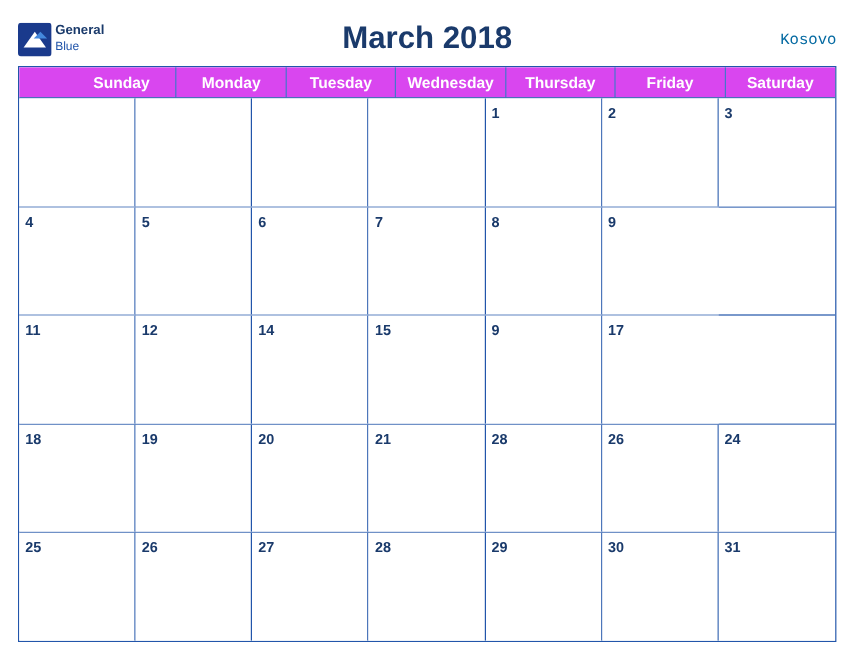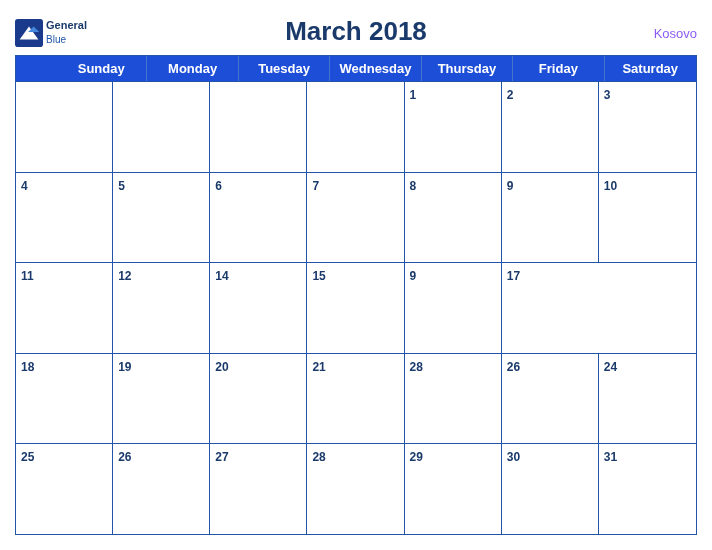--- a/index.html
+++ b/index.html
@@ -54,34 +54,35 @@
       font-weight: bold;
       color: #1a3a6b;
       text-align: center;
     }
     .country {
       position: absolute;
       right: 0;
       top: 50%;
       transform: translateY(-50%);
       font-size: 13px;
-      color: #8b5cf6;
+      color: #0369a1;
+      font-family: Liberation Mono, monospace;
     }
     .calendar {
       flex: 1;
       border: 1.5px solid #2255aa;
       border-radius: 0;
       overflow: hidden;
       display: flex;
       flex-direction: column;
     }
     .days-header {
       display: grid;
       grid-template-columns: repeat(7, 1fr);
-      background: #1d4ed8;
+      background: #d946ef;
       padding-left: 40px;
     }
     .day-header {
       color: #fff;
       text-align: center;
       font-size: 13px;
       font-weight: bold;
       padding: 5px 0;
       border-right: 1px solid #4477cc;
     }
@@ -164,21 +165,20 @@
         <div class="day-cell"><span class="day-number">3</span></div>
       </div>
 
       <div class="week-row">
         <div class="day-cell"><span class="day-number">4</span></div>
         <div class="day-cell"><span class="day-number">5</span></div>
         <div class="day-cell"><span class="day-number">6</span></div>
         <div class="day-cell"><span class="day-number">7</span></div>
         <div class="day-cell"><span class="day-number">8</span></div>
         <div class="day-cell"><span class="day-number">9</span></div>
-        <div class="day-cell"><span class="day-number">10</span></div>
       </div>
 
       <div class="week-row">
         <div class="day-cell"><span class="day-number">11</span></div>
         <div class="day-cell"><span class="day-number">12</span></div>
         <div class="day-cell"><span class="day-number">14</span></div>
         <div class="day-cell"><span class="day-number">15</span></div>
         <div class="day-cell"><span class="day-number">9</span></div>
         <div class="day-cell"><span class="day-number">17</span></div>
       </div>

